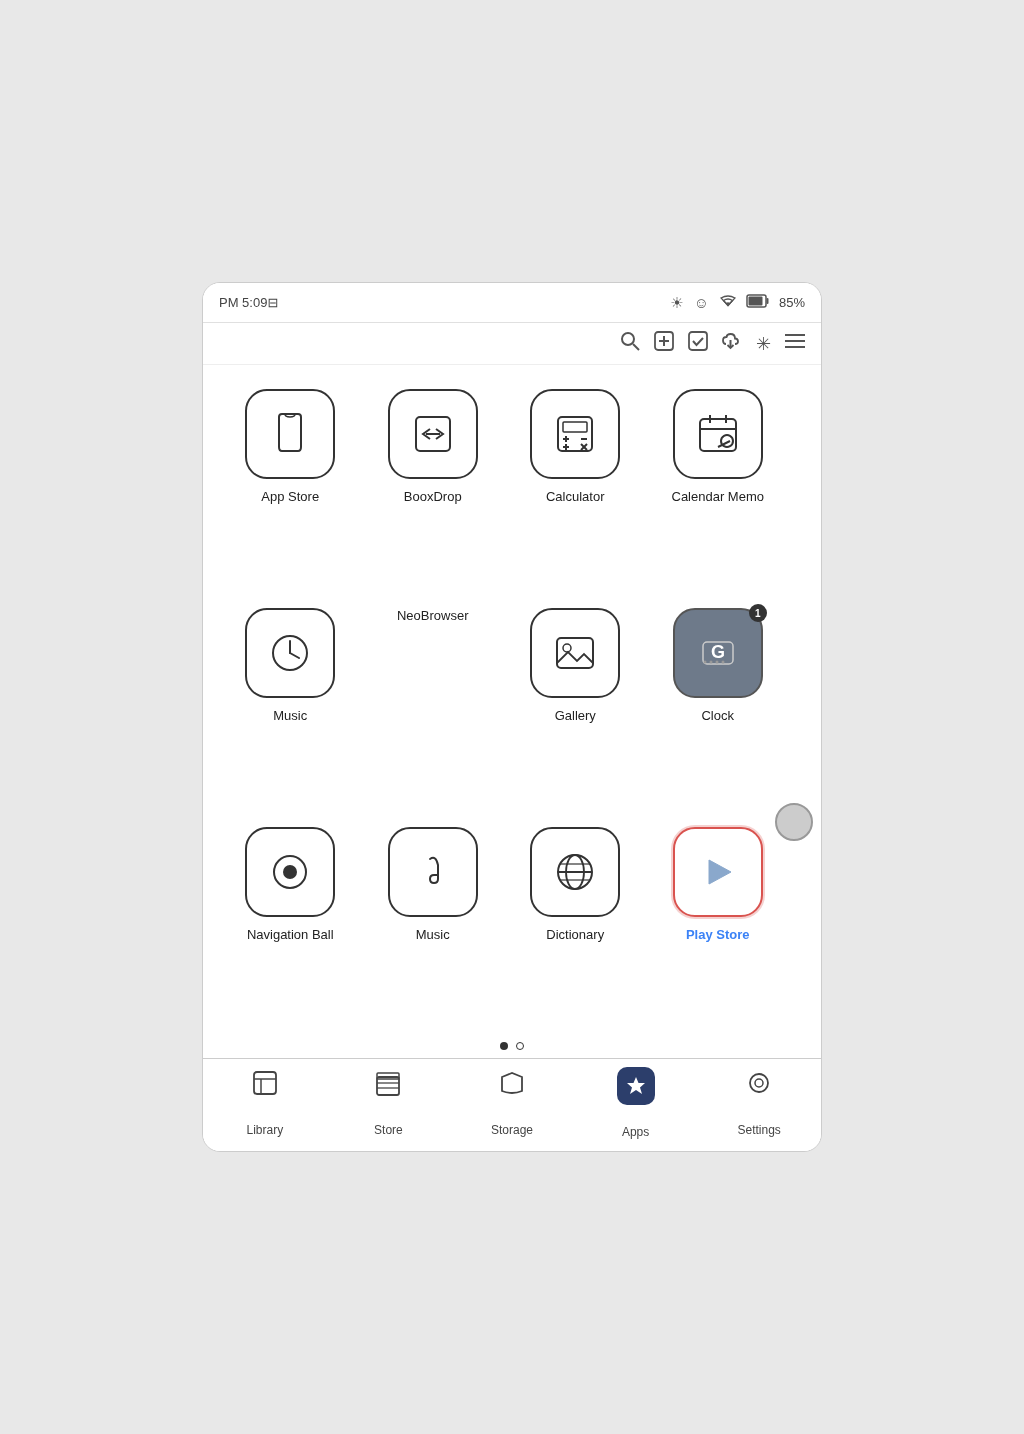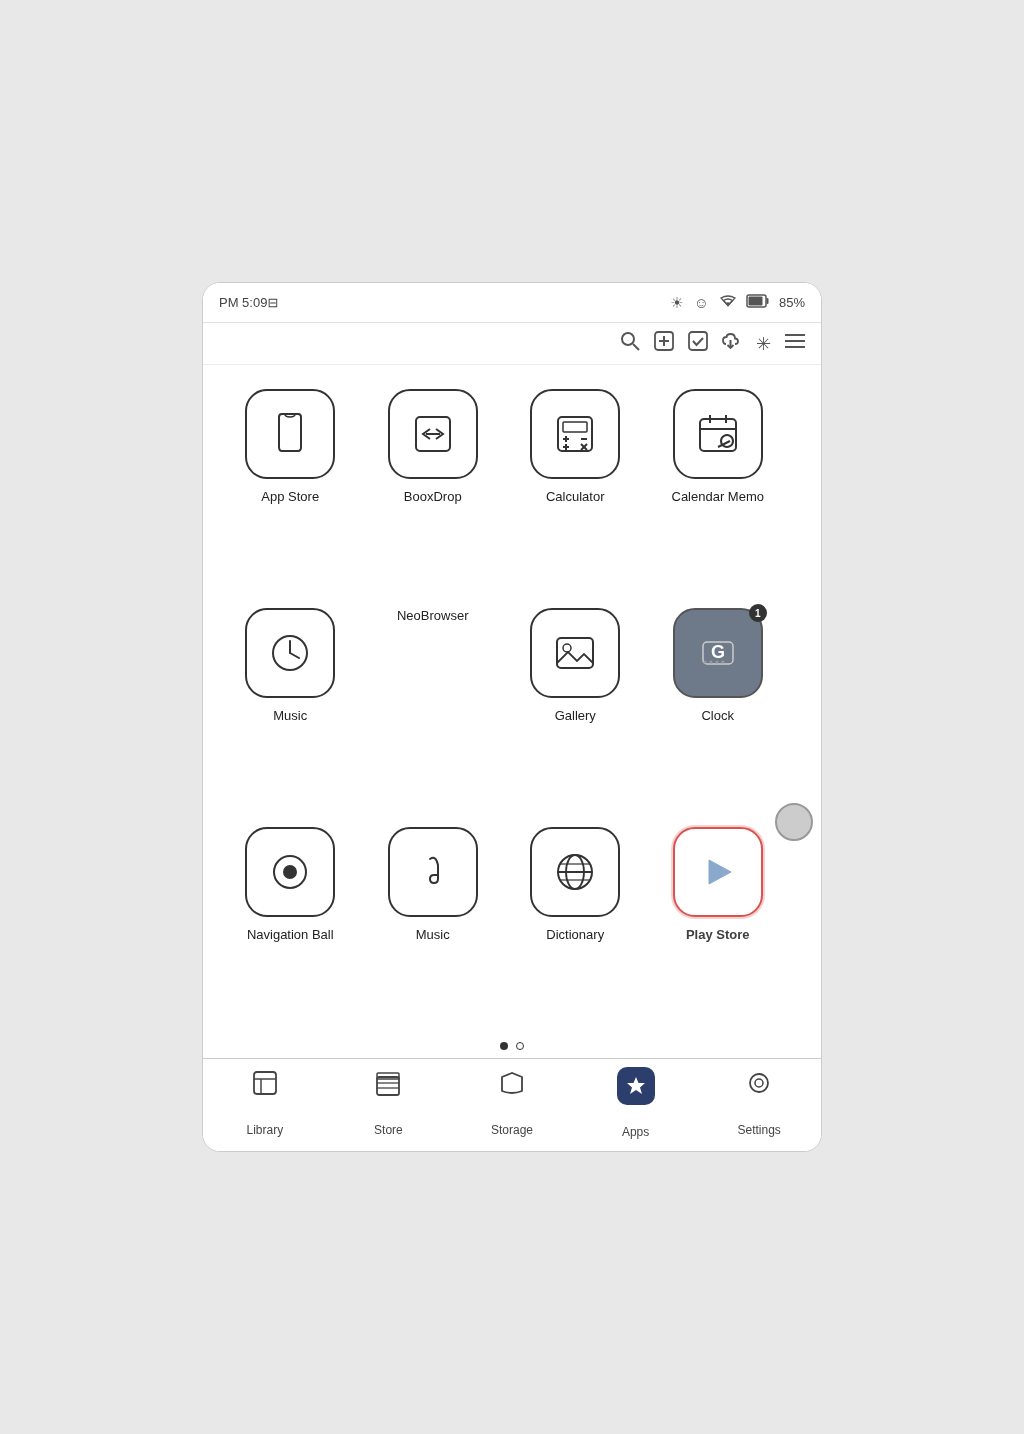--- a/index.html
+++ b/index.html
@@ -102,21 +102,21 @@
       background: #6e7a8a;
       border: 2px solid #555;
     }
     .app-label {
       font-size: 13px;
       color: #222;
       text-align: center;
       font-weight: 500;
     }
     .app-label.selected {
-      color: #404040;
+      color: #3b82f6;
       font-weight: 600;
       text-align: center;
     }
     .badge {
       position: absolute;
       top: -6px;
       right: -6px;
       width: 18px;
       height: 18px;
       background: #333;

